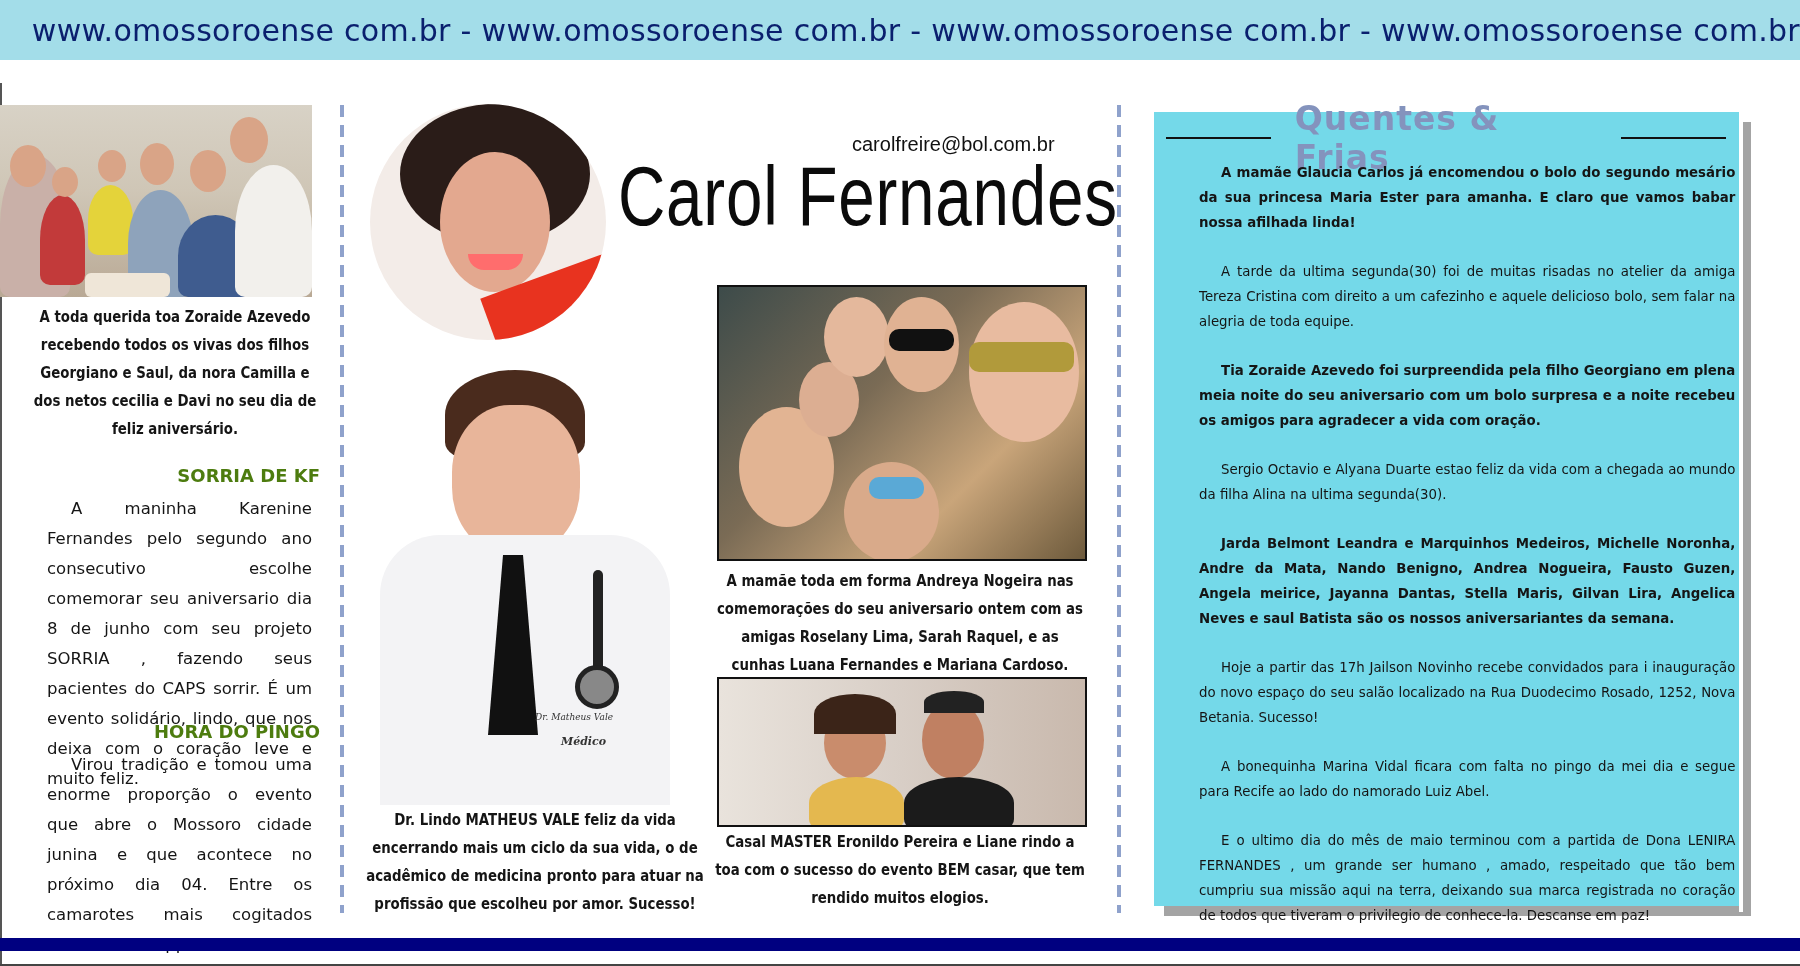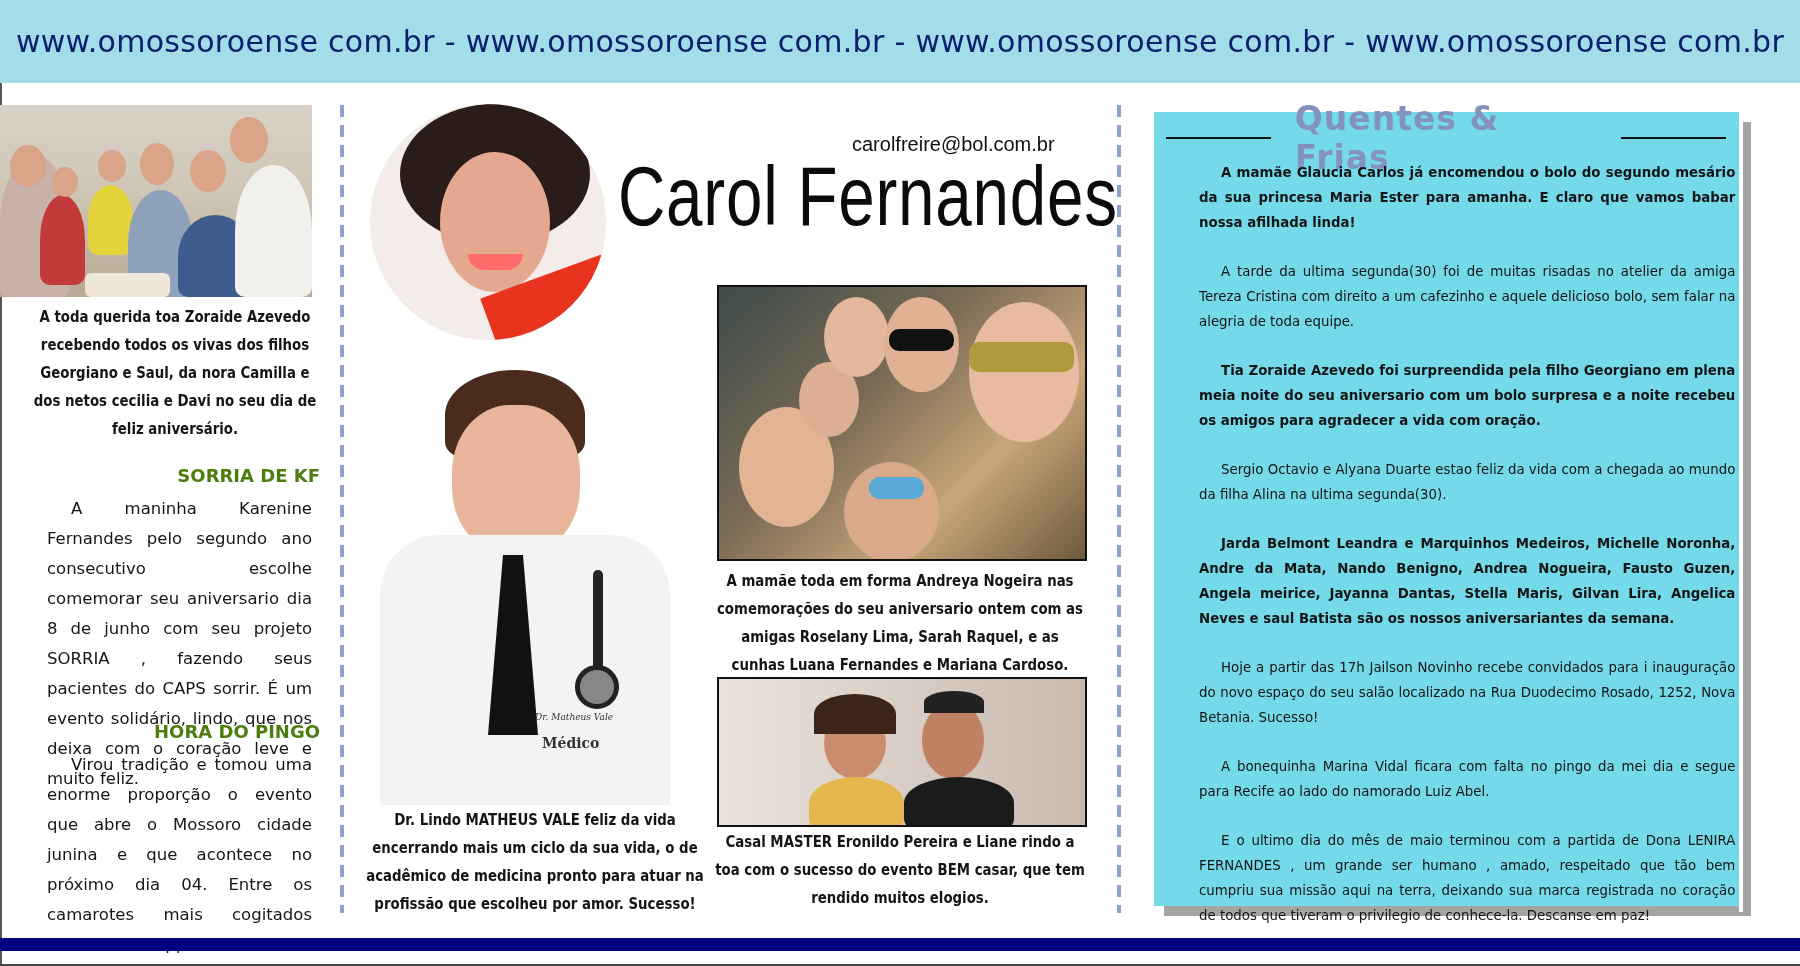--- a/index.html
+++ b/index.html
@@ -1,17 +1,17 @@
 <!DOCTYPE html>
 <html><head>
 <meta charset="utf-8">
 <style>
   html, body { margin:0; padding:0; }
   body { width:1800px; height:966px; position:relative; background:#ffffff; overflow:hidden; font-family:"Liberation Sans", sans-serif; color:#111; }
-  .banner { position:absolute; left:0; top:0; width:1800px; height:83px; background:#a3dde9; display:flex; align-items:center; justify-content:center; }
+  .banner { position:absolute; left:0; top:0; width:1800px; height:60px; background:#a3dde9; display:flex; align-items:center; justify-content:flex-end; }
   .banner span { font-family:"DejaVu Sans", sans-serif; font-size:30px; color:#0a1f6e; letter-spacing:0.3px; white-space:nowrap; }
   .frame-left { position:absolute; left:0; top:83px; width:2px; height:883px; background:#555; }
   .frame-bottom { position:absolute; left:0; top:964px; width:1800px; height:2px; background:#444; }
   .footer-bar { position:absolute; left:0; top:938px; width:1800px; height:13px; background:#000080; }
   .vsep { position:absolute; top:105px; width:4px; height:808px; background:repeating-linear-gradient(to bottom, #8fa2cc 0 12px, transparent 12px 20px); }
 
   
   .photo { position:absolute; overflow:hidden; }
   .photo-family { left:0; top:105px; width:312px; height:192px; background:linear-gradient(180deg,#d8d2c6 0%,#cfc6b6 45%,#b9a995 100%); }
   .ph-person { position:absolute; border-radius:50% 50% 10px 10px; }
@@ -87,21 +87,21 @@
 <div class="title">Carol Fernandes</div>
 
 <div class="photo photo-doctor">
   <div style="position:absolute;left:75px;top:5px;width:140px;height:90px;border-radius:50% 50% 20% 20%;background:#4a2b1d;"></div>
   <div style="position:absolute;left:82px;top:40px;width:128px;height:150px;border-radius:45%;background:#e8b59a;"></div>
   <div style="position:absolute;left:10px;top:170px;width:290px;height:270px;border-radius:60px 60px 0 0;background:#f3f3f5;"></div>
   <div style="position:absolute;left:118px;top:190px;width:50px;height:180px;background:#111;clip-path:polygon(30% 0,70% 0,100% 100%,0 100%);"></div>
   <div style="position:absolute;left:223px;top:205px;width:10px;height:110px;background:#222;border-radius:5px;"></div>
   <div style="position:absolute;left:205px;top:300px;width:34px;height:34px;border-radius:50%;background:#888;border:5px solid #222;"></div>
   <div style="position:absolute;left:165px;top:347px;font-family:'DejaVu Serif',serif;font-style:italic;font-weight:normal;font-size:9px;color:#333;">Dr. Matheus Vale</div>
-  <div style="position:absolute;left:172px;top:370px;font-family:'DejaVu Serif',serif;font-weight:bold;font-size:14px;color:#333;">Médico</div>
+  <div style="position:absolute;left:191px;top:370px;font-family:'DejaVu Serif',serif;font-style:italic;font-weight:bold;font-size:11px;color:#333;">Médico</div>
 </div>
 
 <div class="caption" style="left:360px;top:806px;width:400px;margin-left:-25px;">Dr. Lindo MATHEUS VALE feliz da vida encerrando mais um ciclo da sua vida, o de acadêmico de medicina pronto para atuar na profissão que escolheu por amor. Sucesso!</div>
 
 <div class="photo photo-group">
   <div class="ph-head" style="left:20px;top:120px;width:95px;height:120px;background:#e2b493;"></div>
   <div class="ph-head" style="left:125px;top:175px;width:95px;height:100px;background:#d9aa8a;"></div>
   <div class="ph-head" style="left:80px;top:75px;width:60px;height:75px;background:#dcae92;"></div>
   <div class="ph-head" style="left:105px;top:10px;width:65px;height:80px;background:#e4b89c;"></div>
   <div class="ph-head" style="left:165px;top:10px;width:75px;height:95px;background:#e0b293;"></div>

